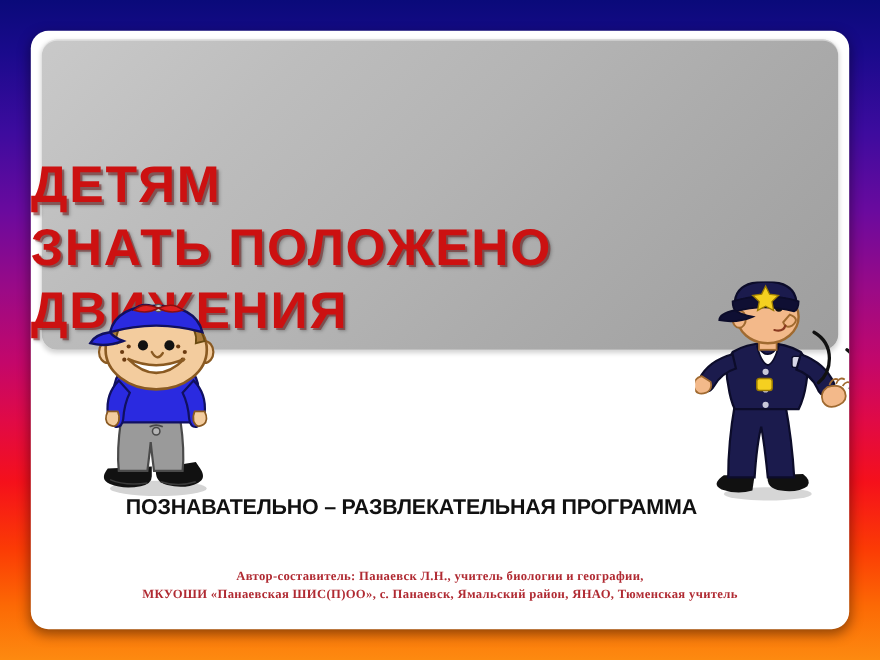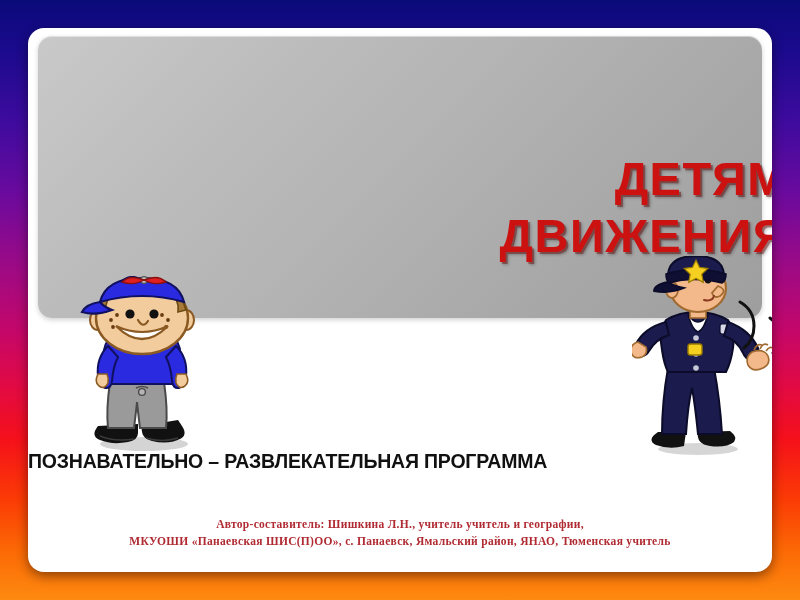--- a/index.html
+++ b/index.html
@@ -59,45 +59,45 @@
         #a4a4a4 85%,
         #9e9e9e 100%);
     box-shadow: inset 0 1px 0 rgba(255,255,255,0.45),
                 0 2px 5px rgba(0,0,0,0.18);
   }
 
   
   #title-block {
     position: absolute;
     left: 0;
-    top: 122px;
+    top: 111px;
     width: 744px;
-    text-align: right;
+    text-align: left;
     z-index: 6;
     pointer-events: none;
-    padding-left: 16px;
   }
   .title-line {
     font-family: "Liberation Sans", sans-serif;
     font-weight: bold;
     font-size: 47px;
     line-height: 57px;
     letter-spacing: 1.5px;
     color: #cc1111;
     text-shadow: 2px 2px 0 rgba(110,10,10,0.45),
                  3px 3px 3px rgba(0,0,0,0.25);
     white-space: nowrap;
   }
 
   
   #subtitle-block {
     position: absolute;
     left: 0;
     top: 420px;
     width: 692px;
+    text-align: center;
     z-index: 6;
   }
   .subtitle-line {
     font-family: "Liberation Sans", sans-serif;
     font-weight: bold;
     font-size: 19.5px;
     line-height: 26px;
     letter-spacing: -0.2px;
     color: #111111;
     white-space: nowrap;
@@ -251,26 +251,27 @@
         <path d="M34 18 q30 -9 60 0 q0 7 -4 9 q-28 -7 -53 0 q-3 -3 -3 -9 z" fill="#0f0f33" stroke="#0c0c2a" stroke-width="1.6"></path>
 
         <path d="M36 26 q-14 3 -14 9 q16 3 30 -3 q-10 -2 -16 -6 z" fill="#0f0f33" stroke="#0c0c2a" stroke-width="1.8"></path>
 
         <path d="M64 4 l3.6 7.4 l8.2 1.1 l-6 5.7 l1.5 8.1 l-7.3 -3.9 l-7.3 3.9 l1.5 -8.1 l-6 -5.7 l8.2 -1.1 z" fill="#f5d020" stroke="#9a7a00" stroke-width="1.2"></path>
       </svg>
     </div>
 
     <div id="title-block">
       <div class="title-line">ДЕТЯМ</div>
+      <div class="title-line">ЗНАТЬ ПОЛОЖЕНО</div>
       <div class="title-line">ДВИЖЕНИЯ</div>
     </div>
 
     <div id="subtitle-block">
       <div class="subtitle-line">ПОЗНАВАТЕЛЬНО – РАЗВЛЕКАТЕЛЬНАЯ ПРОГРАММА</div>
     </div>
 
     <div id="credits-block">
-      <div class="credit-line">Автор-составитель:  Шишкина Л.Н., учитель учитель и географии,</div>
+      <div class="credit-line">Автор-составитель:  Панаевск Л.Н., учитель биологии и географии,</div>
       <div class="credit-line">МКУОШИ «Панаевская ШИС(П)ОО», с. Панаевск, Ямальский район, ЯНАО, Тюменская учитель</div>
     </div>
 
   </div>
 </div>
 
 </body></html>

